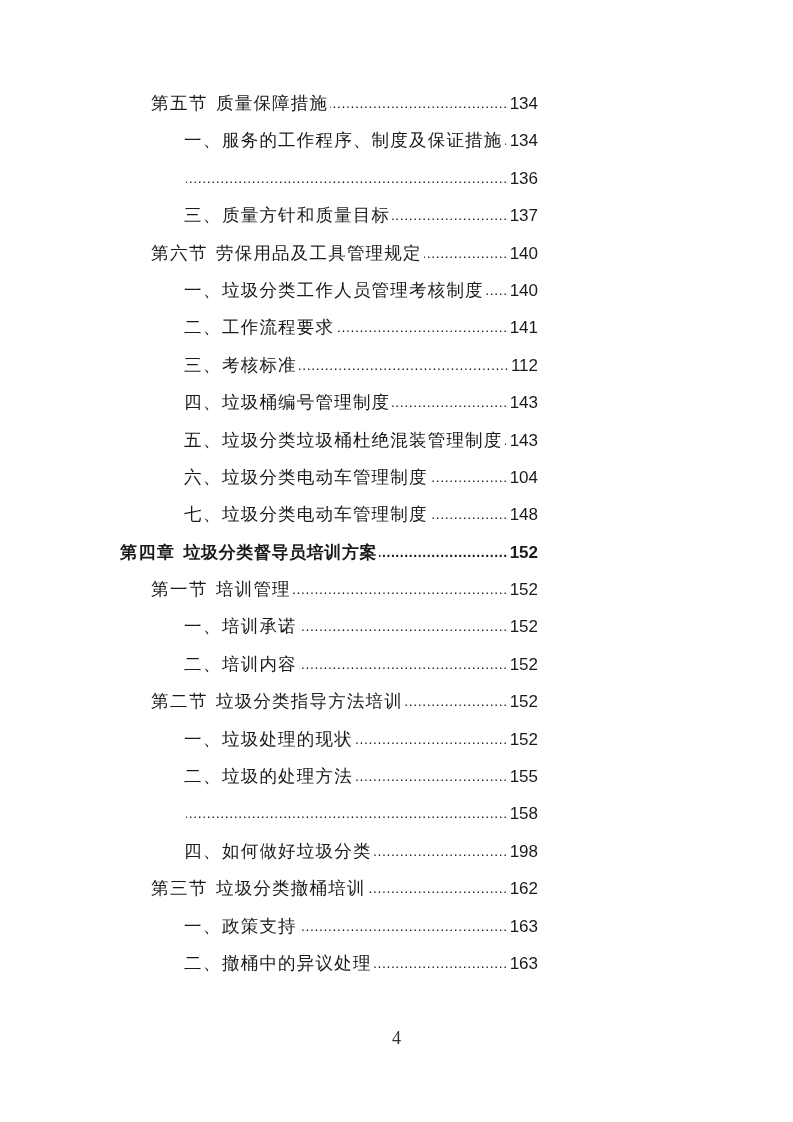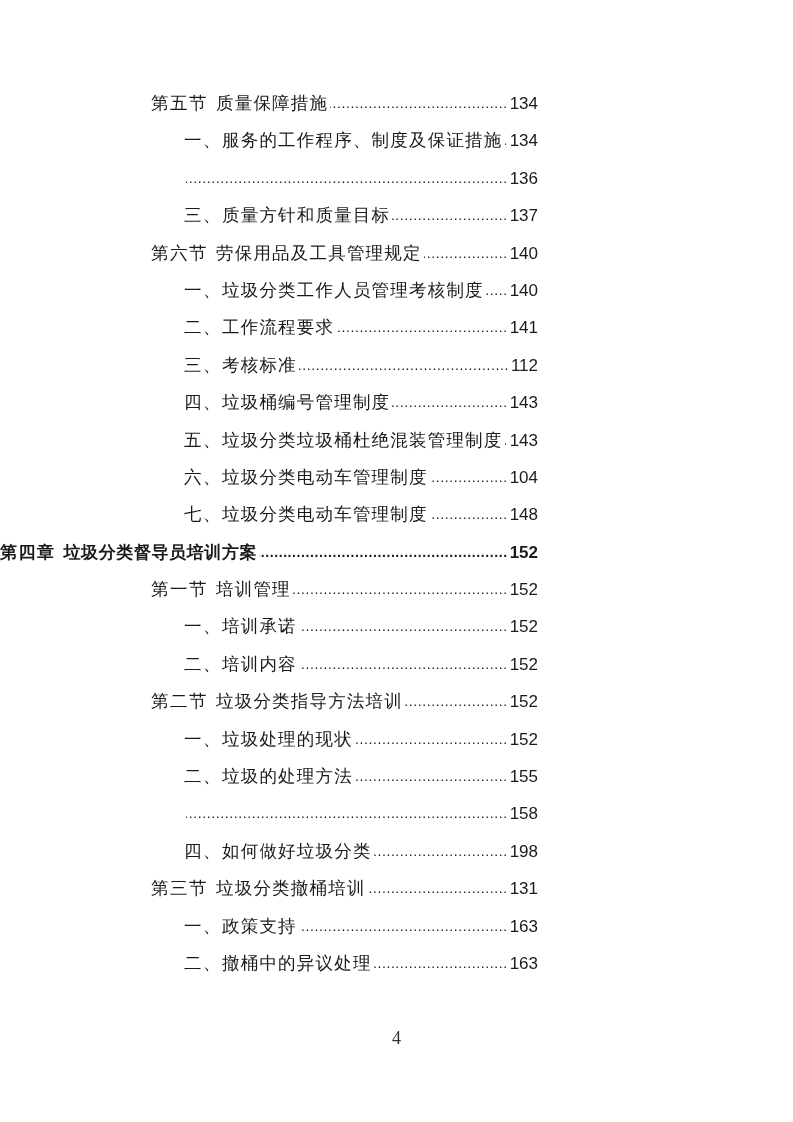--- a/index.html
+++ b/index.html
@@ -25,21 +25,21 @@
       position: relative;
       height: 37.4px;
       display: flex;
       align-items: center;
       box-sizing: border-box;
       padding-right: 120px;
       font-size: 17.5px;
       line-height: 37.4px;
       white-space: nowrap;
     }
-    .toc-row.level-0 { font-weight: bold; font-family: "DejaVu Sans", "Liberation Sans", sans-serif; font-size: 17px; }
+    .toc-row.level-0 { padding-left: 120px; font-weight: bold; font-family: "DejaVu Sans", "Liberation Sans", sans-serif; font-size: 17px; }
     .toc-row.level-1 { padding-left: 151px; }
     .toc-row.level-2 { padding-left: 184px; }
     .toc-label {
       flex: 0 0 auto;
       letter-spacing: 1.2px;
     }
     .toc-row.level-0 .toc-label { letter-spacing: 0.6px; }
     .toc-label .num { letter-spacing: 1.5px; }
     .toc-label .gap { display: inline-block; width: 8px; }
     .toc-leader {
@@ -186,21 +186,21 @@
     <span class="toc-page">158</span>
   </div>
   <div class="toc-row level-2">
     <span class="toc-label"><span class="num">四、</span><span>如何做好垃圾分类</span></span>
     <span class="toc-leader"></span>
     <span class="toc-page">198</span>
   </div>
   <div class="toc-row level-1">
     <span class="toc-label"><span class="num">第三节</span><span class="gap"></span><span>垃圾分类撤桶培训</span></span>
     <span class="toc-leader"></span>
-    <span class="toc-page">131</span>
+    <span class="toc-page">162</span>
   </div>
   <div class="toc-row level-2">
     <span class="toc-label"><span class="num">一、</span><span>政策支持</span></span>
     <span class="toc-leader"></span>
     <span class="toc-page">163</span>
   </div>
   <div class="toc-row level-2">
     <span class="toc-label"><span class="num">二、</span><span>撤桶中的异议处理</span></span>
     <span class="toc-leader"></span>
     <span class="toc-page">163</span>

